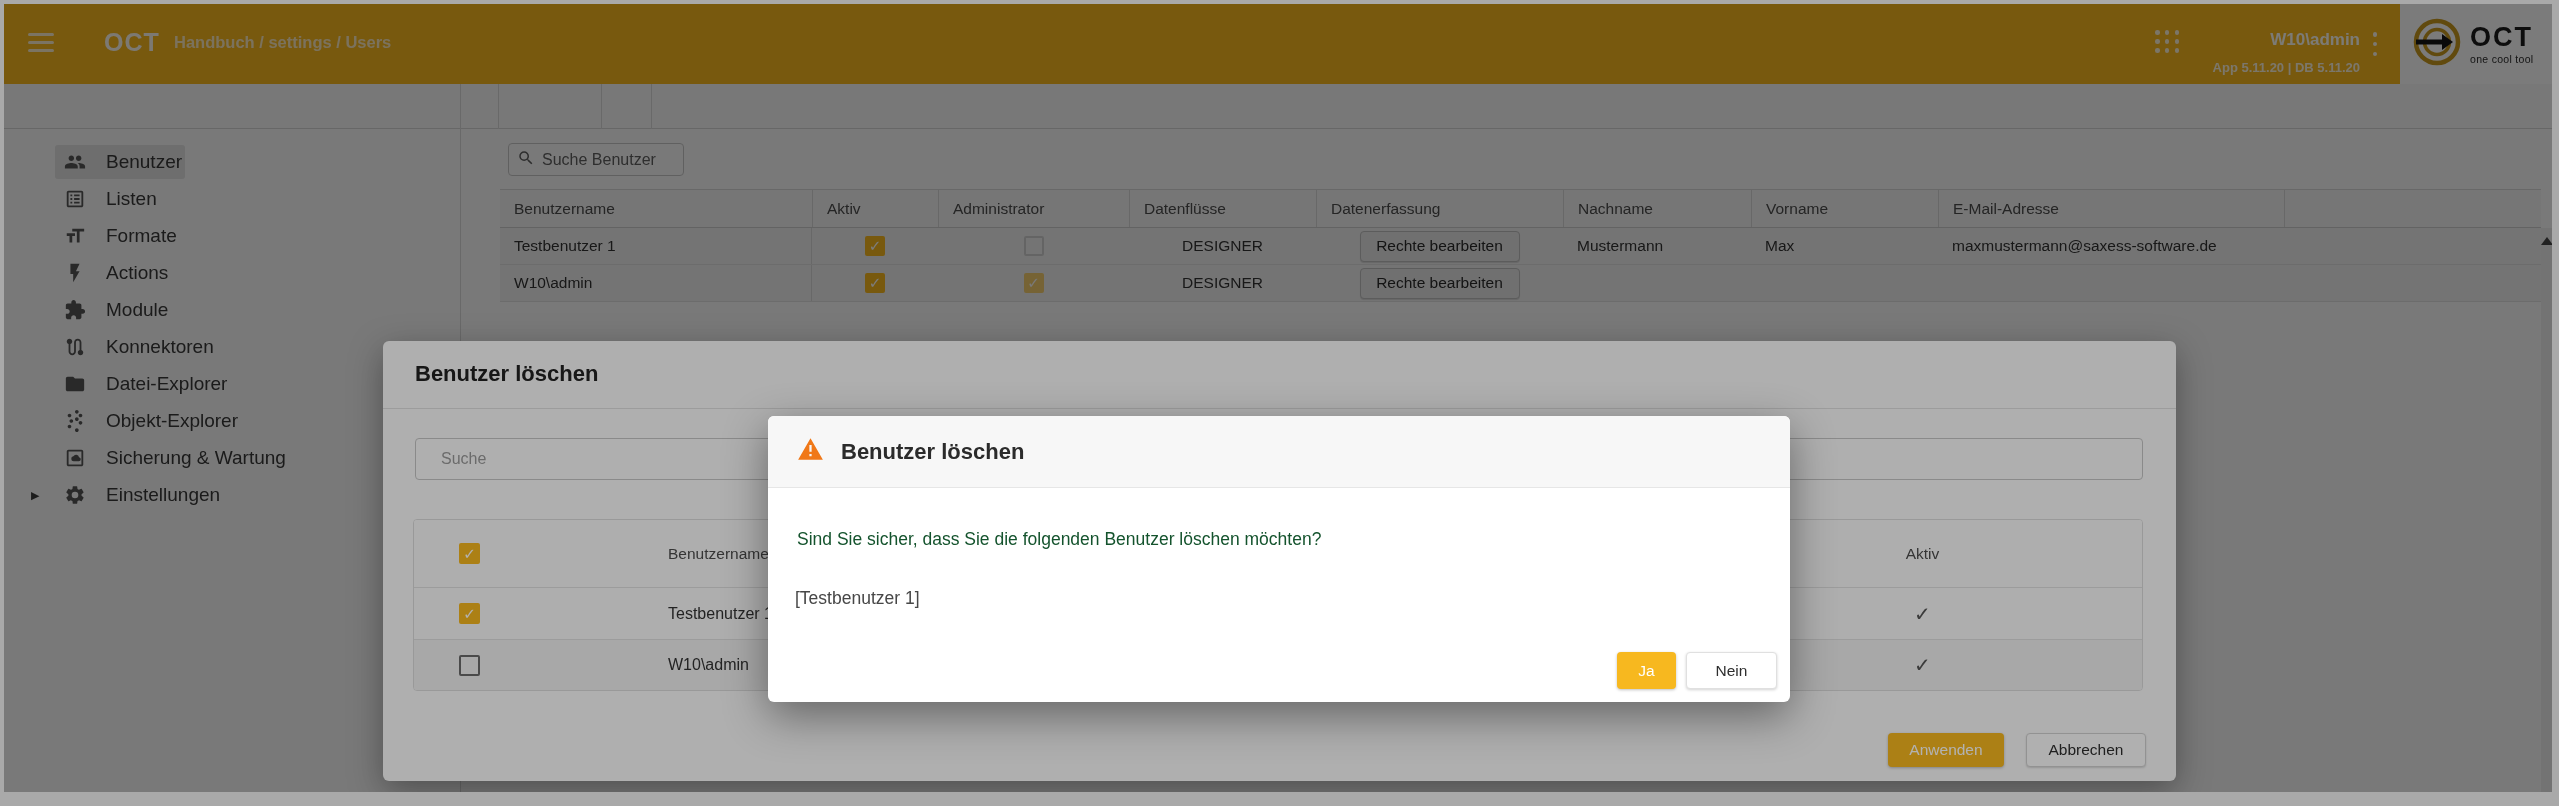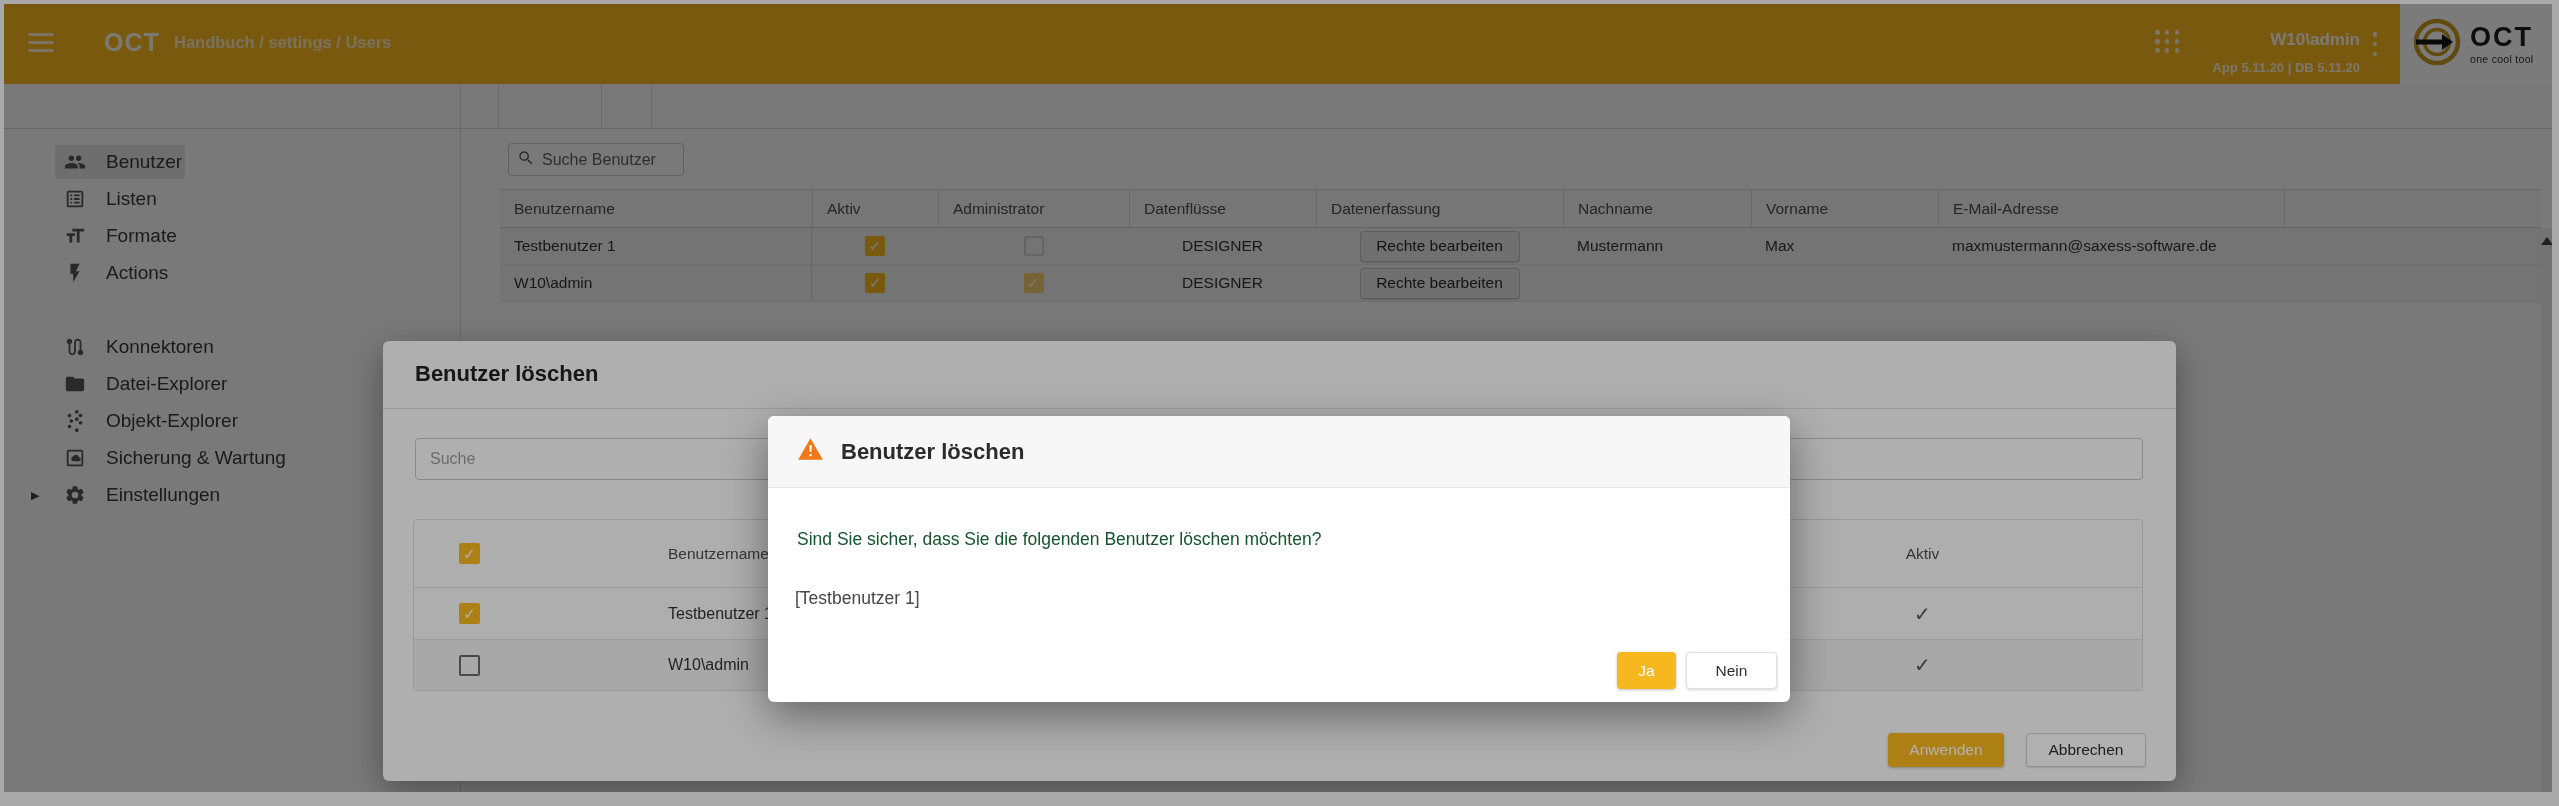--- a/index.html
+++ b/index.html
@@ -91,21 +91,21 @@
 
   
   .overlay{left:0;top:0;width:2559px;height:806px;background:rgba(0,0,0,0.30);}
   #overlay-outer{z-index:10;}
   #overlay-inner{z-index:30;}
 
   
   .dlg-outer{left:383px;top:341px;width:1793px;height:440px;background:#fbfbfb;border-radius:6px;box-shadow:0 10px 34px rgba(0,0,0,.35);z-index:20;}
   .dlg-outer .title{position:absolute;left:32px;top:20px;font-size:22px;font-weight:bold;color:#212121;}
   .dlg-outer .hdiv{position:absolute;left:0;top:67px;width:100%;height:1px;background:#e0e0e0;}
-  .dlg-search{position:absolute;left:32px;top:97px;width:1728px;height:42px;border:1px solid #c6c6c6;border-radius:4px;background:#fbfbfb;display:flex;align-items:center;padding:0 14px;}
+  .dlg-search{position:absolute;left:32px;top:97px;width:1728px;height:42px;border:1px solid #c6c6c6;border-radius:4px;background:#fbfbfb;display:flex;align-items:center;padding:0 25px;}
   .dlg-search input{border:0;outline:0;background:transparent;width:100%;font-size:16px;color:#444;font-family:inherit;}
   .dlg-search input::placeholder{color:#9a9a9a;opacity:1;}
   .dlg-table{position:absolute;left:30px;top:178px;width:1730px;border:1px solid #dcdcdc;border-radius:4px;overflow:hidden;}
   .dgrid{display:grid;grid-template-columns:237px 1050px 443px;}
   .dhead{height:68px;background:#fafafa;border-bottom:1px solid #e0e0e0;}
   .drow1{height:52px;background:#fafafa;border-bottom:1px solid #e0e0e0;}
   .drow2{height:50px;background:#f1f1f1;}
   .dcell{display:flex;align-items:center;}
   .dcell.cbcell{padding-left:45px;}
   .dcell.namecell{padding-left:17px;font-size:16px;color:#333;}
@@ -221,20 +221,26 @@
           <path d="M9 4v3h5v12h3V7h5V4H9zm-6 8h3v7h3v-7h3V9H3v3z"></path>
         </svg></span>
       <span class="lbl">Formate</span>
     </div>
     <div class="side-item" style="top: 126px; padding-left: 20px;">
       <span class="icn"><svg width="22" height="22" viewBox="0 0 24 24">
           <path d="M7 2v11h3v9l7-12h-4l4-8z"></path>
         </svg></span>
       <span class="lbl">Actions</span>
     </div>
+    <div class="side-item" style="top: 163px;">
+      <span class="icn"><svg width="22" height="22" viewBox="0 0 24 24">
+          <path d="M20.5 11H19V7c0-1.1-.9-2-2-2h-4V3.5C13 2.12 11.88 1 10.5 1S8 2.12 8 3.5V5H4c-1.1 0-1.99.9-1.99 2v3.8H3.5c1.49 0 2.7 1.21 2.7 2.7s-1.21 2.7-2.7 2.7H2V20c0 1.1.9 2 2 2h3.8v-1.5c0-1.49 1.21-2.7 2.7-2.7 1.49 0 2.7 1.21 2.7 2.7V22H17c1.1 0 2-.9 2-2v-4h1.5c1.38 0 2.5-1.12 2.5-2.5S21.88 11 20.5 11z"></path>
+        </svg></span>
+      <span class="lbl">Module</span>
+    </div>
     <div class="side-item" style="top: 200px;">
       <span class="icn"><svg width="22" height="22" viewBox="0 0 24 24">
           <path d="M19 15.18V7c0-2.21-1.79-4-4-4s-4 1.79-4 4v10c0 1.1-.9 2-2 2s-2-.9-2-2V8.82C8.16 8.4 9 7.3 9 6c0-1.66-1.34-3-3-3S3 4.34 3 6c0 1.3.84 2.4 2 2.82V17c0 2.21 1.79 4 4 4s4-1.79 4-4V7c0-1.1.9-2 2-2s2 .9 2 2v8.18c-1.16.42-2 1.52-2 2.82 0 1.66 1.34 3 3 3s3-1.34 3-3c0-1.3-.84-2.4-2-2.82z"></path>
         </svg></span>
       <span class="lbl">Konnektoren</span>
     </div>
     <div class="side-item" style="top: 237px;">
       <span class="icn"><svg width="22" height="22" viewBox="0 0 24 24">
           <path d="M10 4H4c-1.1 0-1.99.9-1.99 2L2 18c0 1.1.9 2 2 2h16c1.1 0 2-.9 2-2V8c0-1.1-.9-2-2-2h-8l-2-2z"></path>
         </svg></span>

